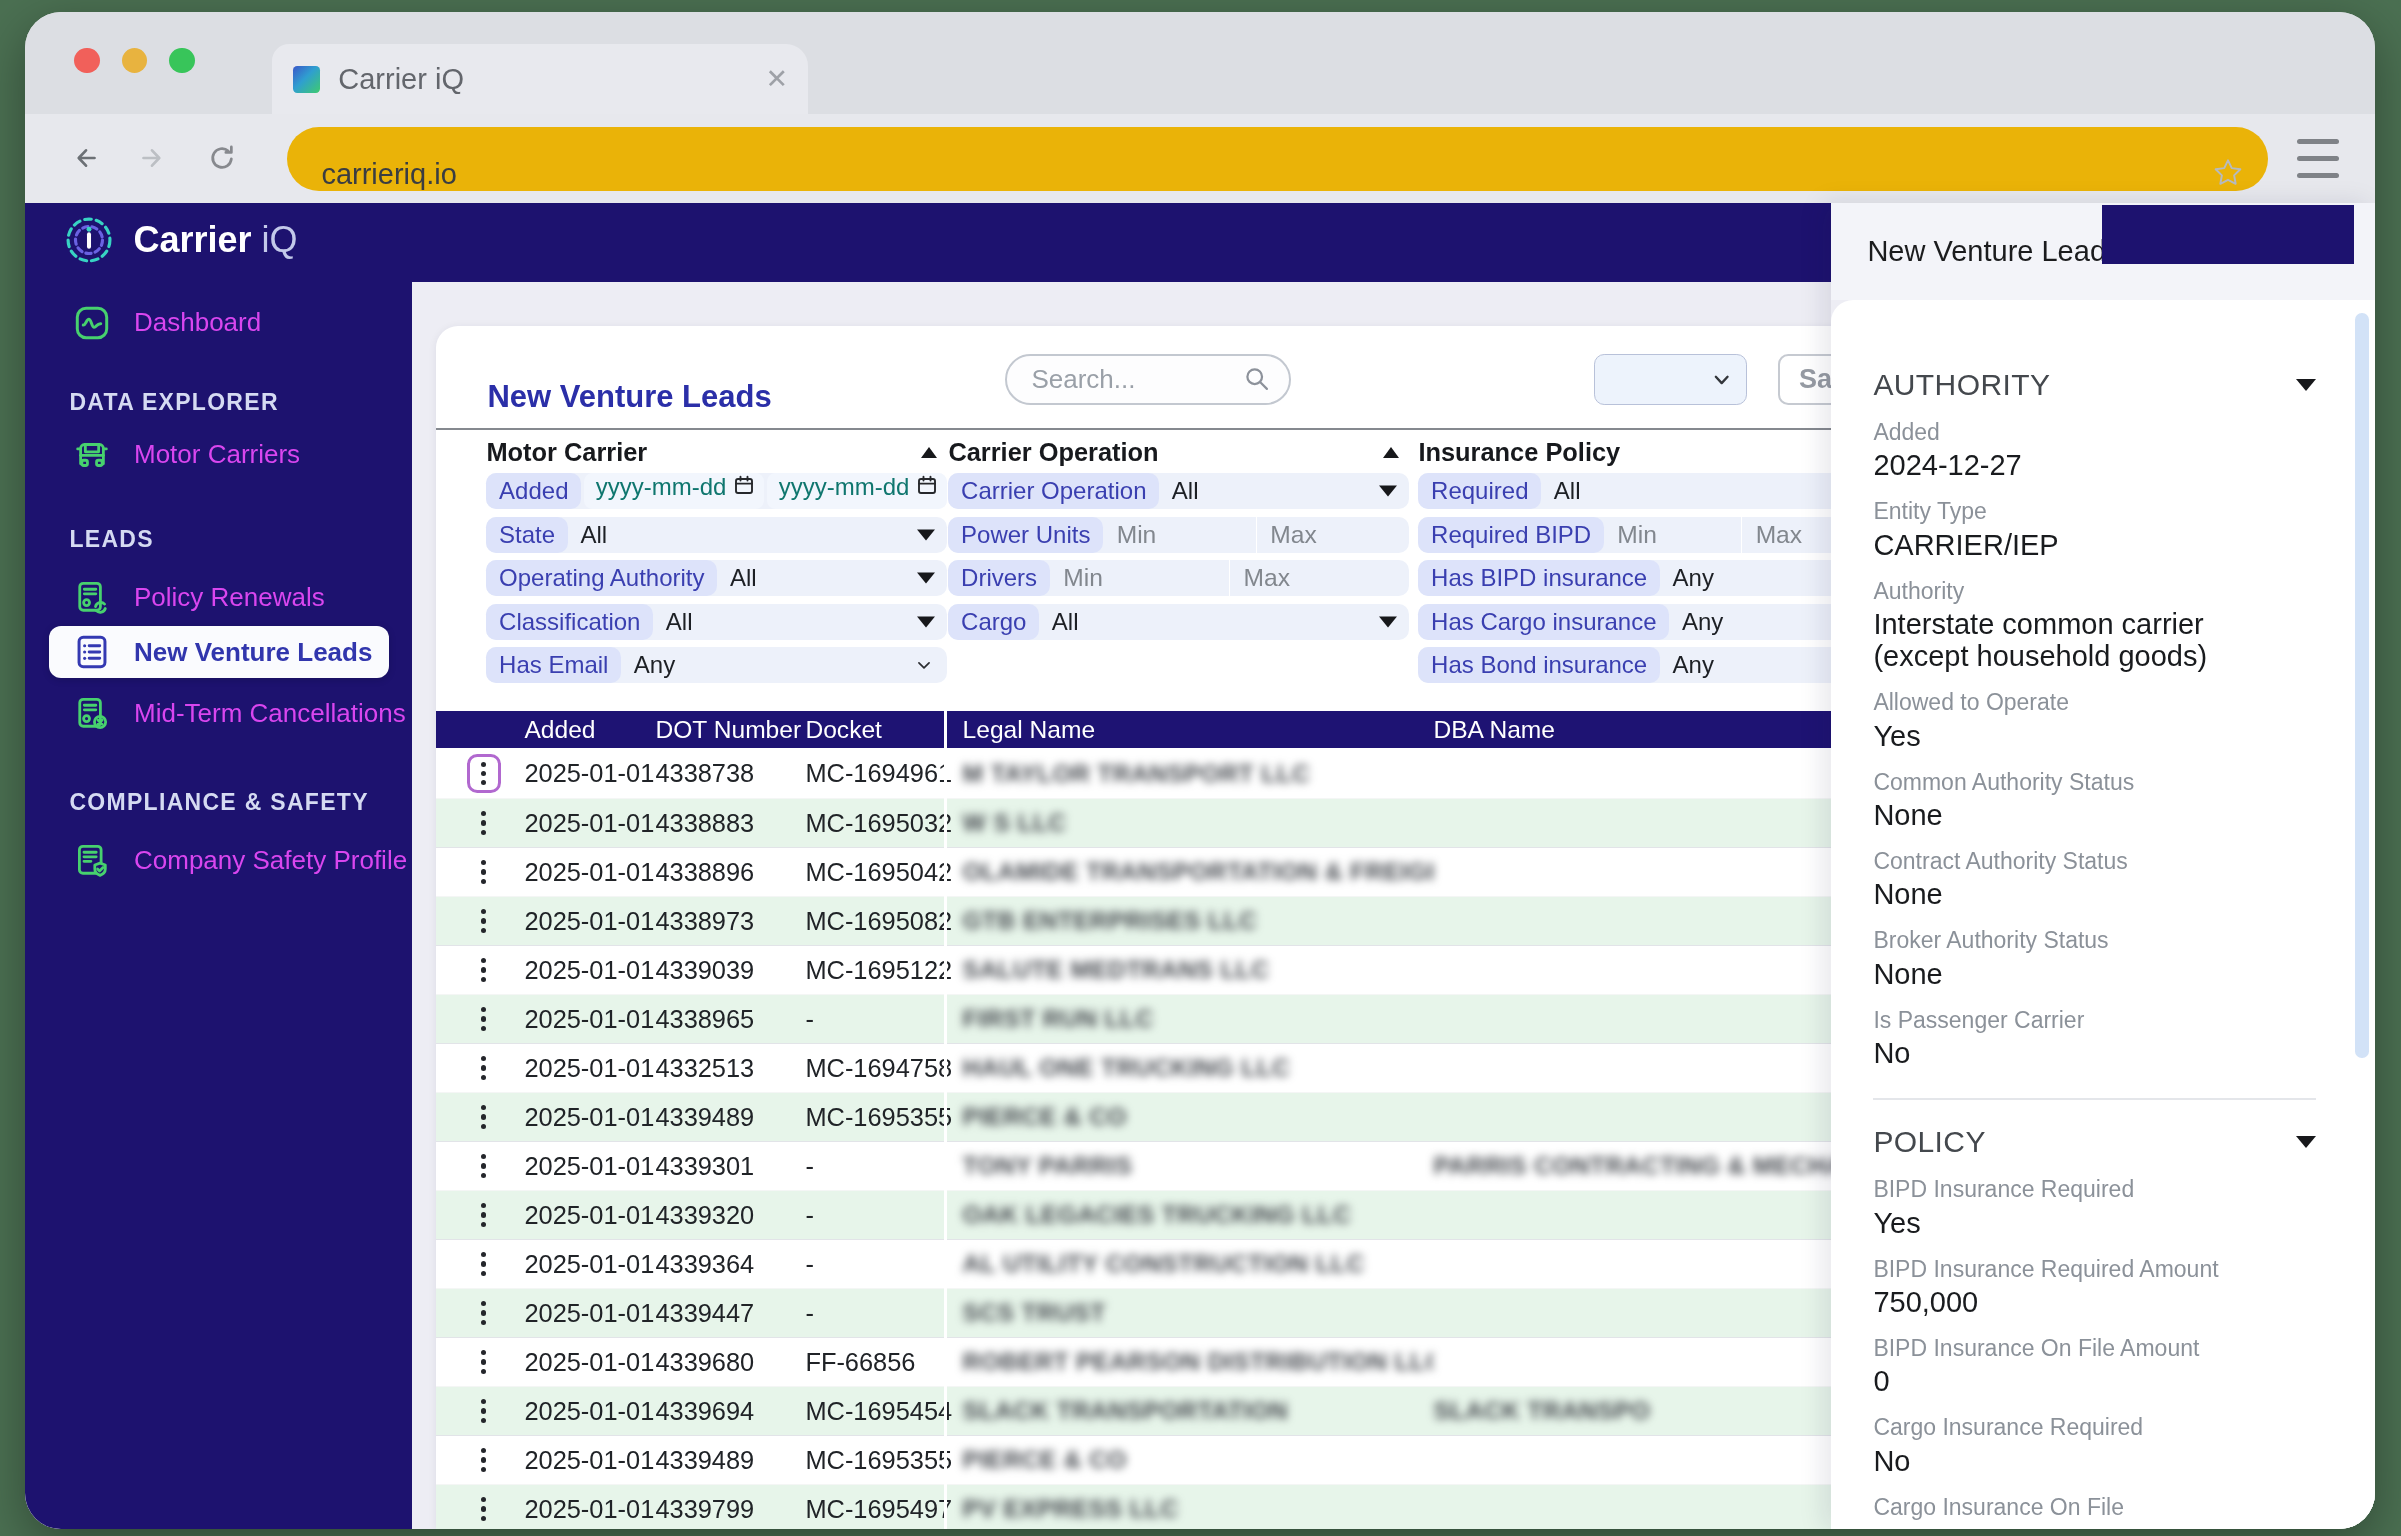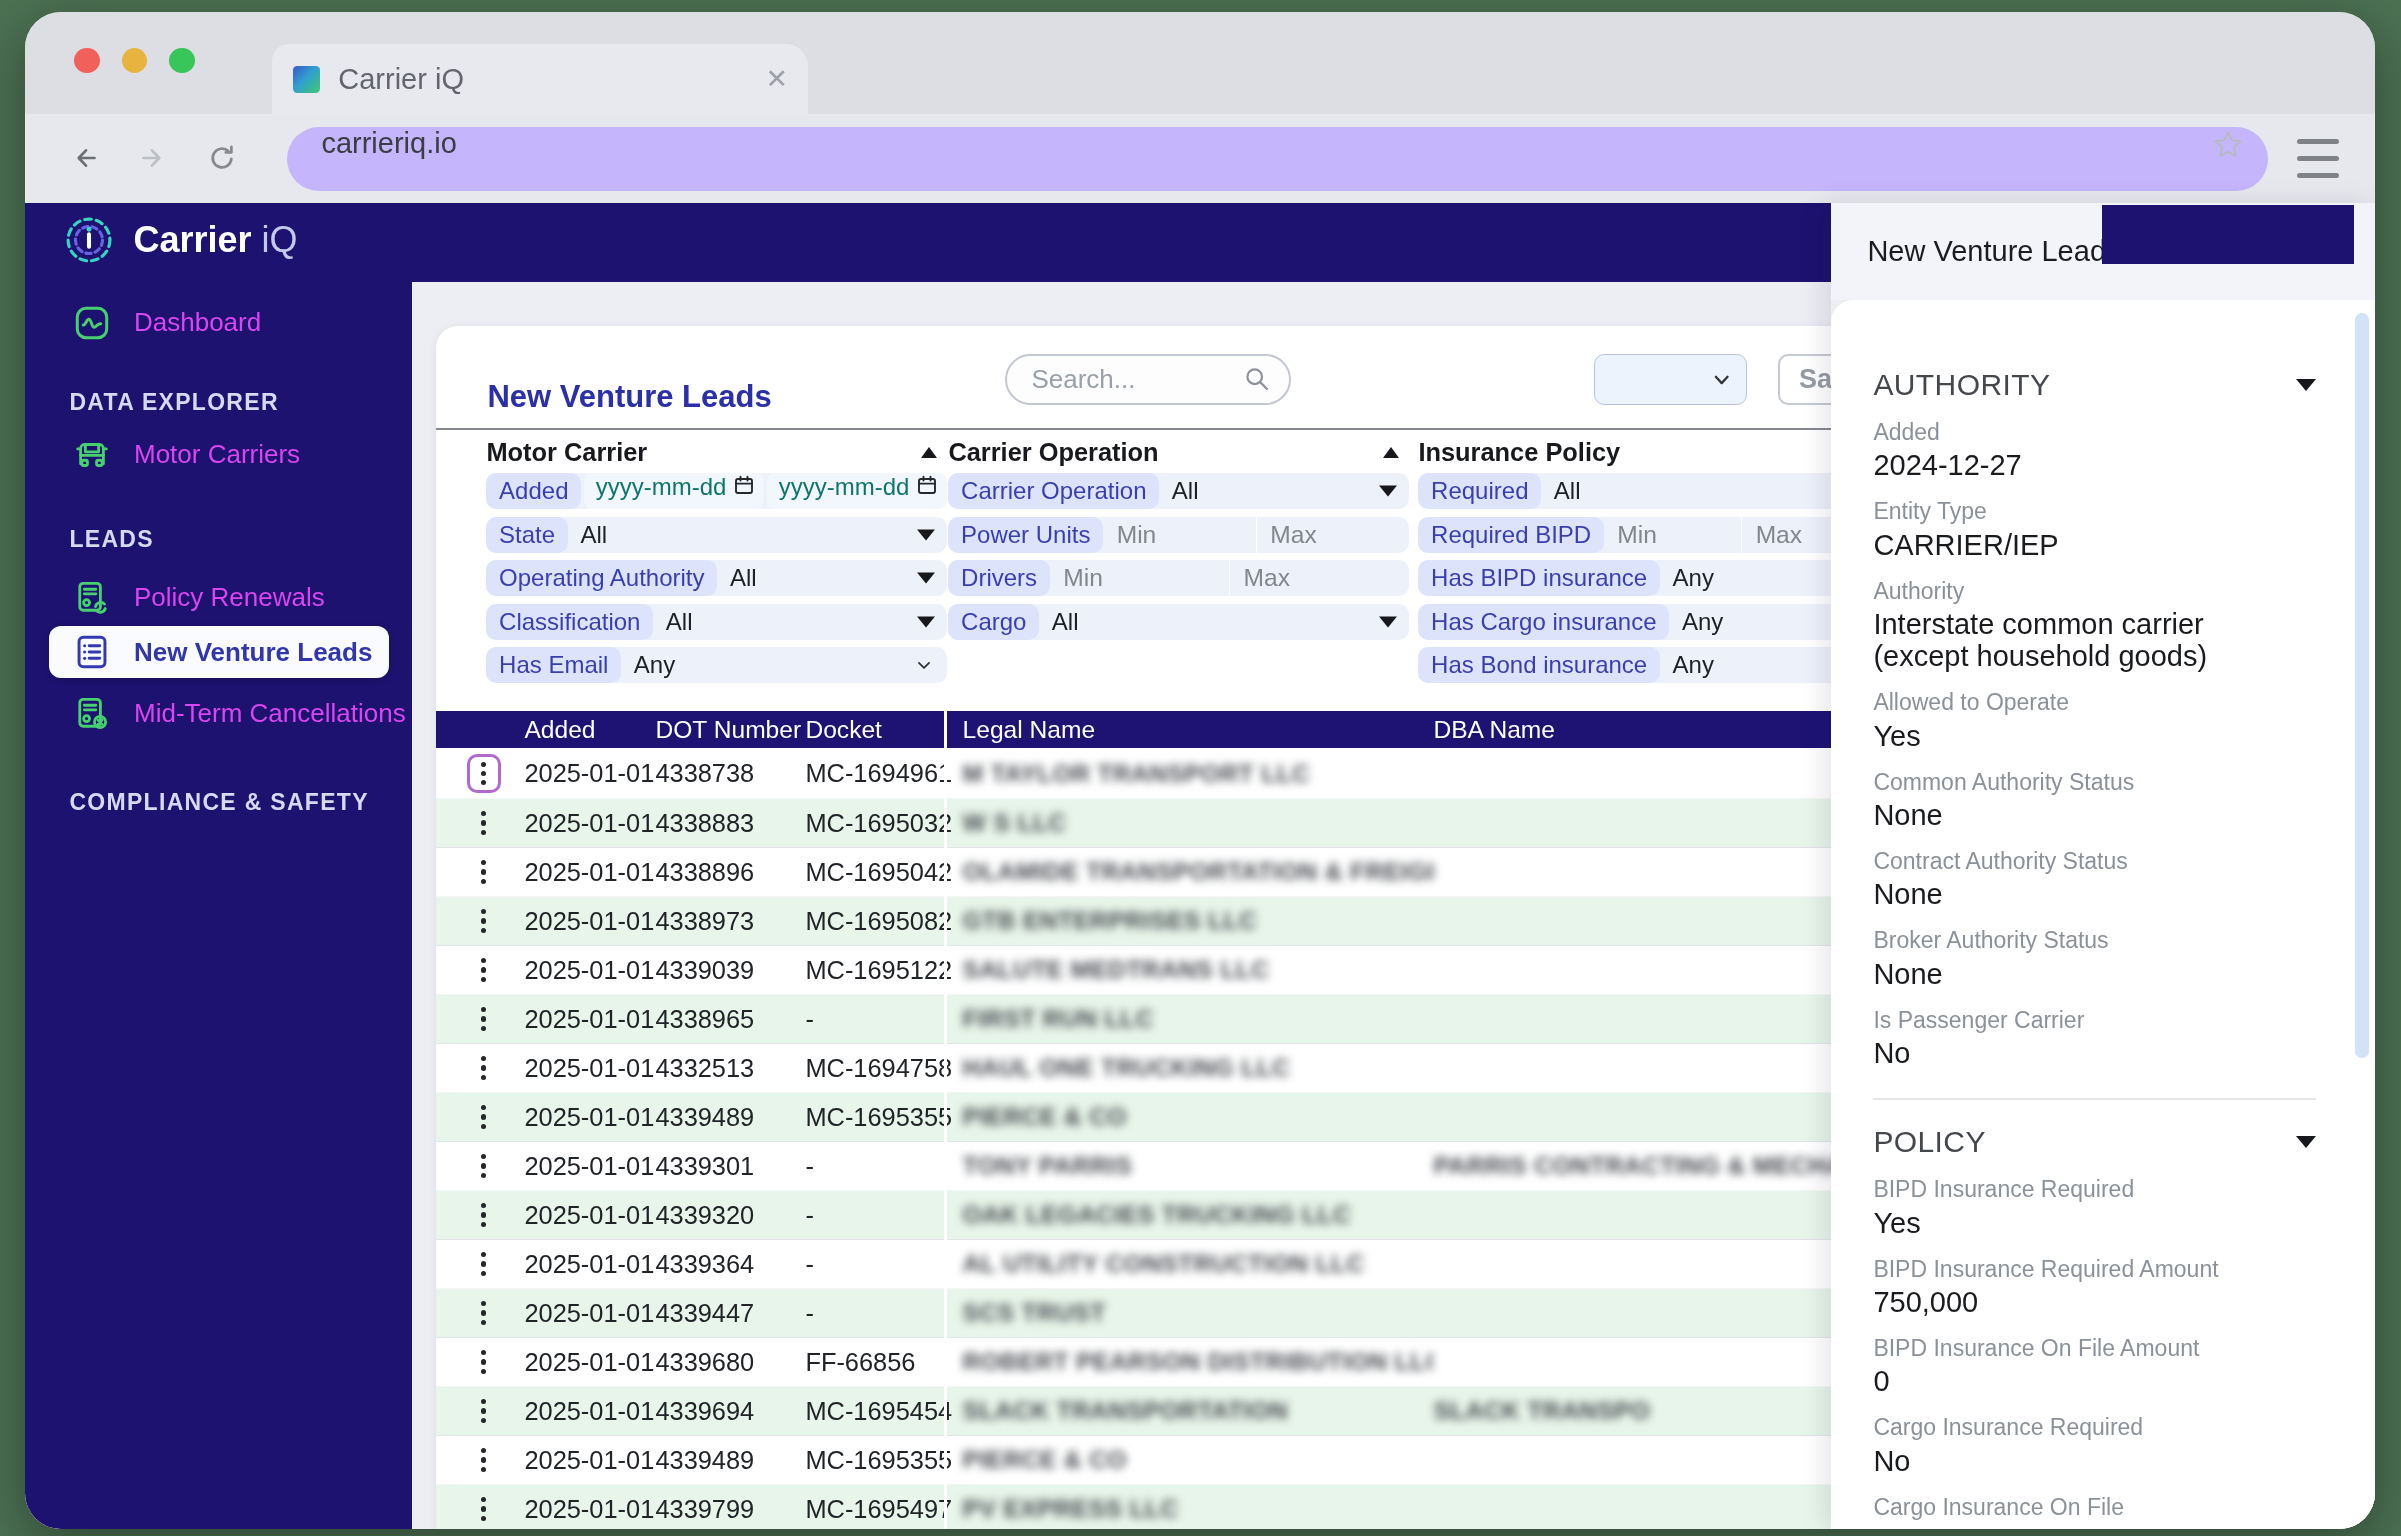--- a/index.html
+++ b/index.html
@@ -9,21 +9,21 @@
   .tabstrip{position:absolute;left:0;top:0;right:0;height:102px;background:#dcdee3;}
   .tl{width:25.4px;height:25.4px;border-radius:50%;display:inline-block;}
   .tl.red{background:#f1605a;} .tl.yellow{background:#e8b33f;} .tl.green{background:#38c55a;}
   .traffic{position:absolute;left:49px;top:36px;display:flex;gap:22px;}
   .tab{position:absolute;left:247px;top:32px;width:536px;height:70px;background:#e8e9ee;border-radius:17px 22px 0 0;display:flex;align-items:center;padding:0 20.3px;box-sizing:border-box;}
   .favicon{width:27px;height:27px;border-radius:4.2px;background:linear-gradient(135deg,#3a57c9 0%,#2f9fd0 45%,#3ecb6e 100%);flex:0 0 auto;}
   .tabtitle{margin-left:18.6px;font-size:29px;color:#63666c;white-space:nowrap;}
   .tabclose{margin-left:auto;font-size:27px;color:#9ea1a7;line-height:1;}
   .navbar{position:absolute;left:0;top:102px;right:0;height:89px;background:#e7e8ed;}
   .navicon{position:absolute;top:27px;width:34px;height:34px;}
-  .urlbar{position:absolute;left:262px;top:12.7px;width:1981px;height:64px;background:#c4b5fd;border-radius:32px;display:flex;align-items:flex-start;padding:0 22px 0 34px;box-sizing:border-box;}
+  .urlbar{position:absolute;left:262px;top:12.7px;width:1981px;height:64px;background:#eab308;border-radius:32px;display:flex;align-items:flex-end;padding:0 22px 0 34px;box-sizing:border-box;}
   .urltext{font-size:29px;color:#3a3d42;}
   .star{margin-left:auto;width:36px;height:36px;}
   .hamburger{position:absolute;right:36px;top:25.4px;width:42px;height:39px;display:flex;flex-direction:column;justify-content:space-between;}
   .hamburger i{display:block;height:5.1px;border-radius:2.5px;background:#7f8287;}
   
   .app{position:absolute;left:0;top:191px;right:0;bottom:0;background:#ededf4;}
   .topband{position:absolute;left:387px;top:0;right:0;height:79px;background:#1d126f;}
   
   .sidebar{position:absolute;left:0;top:0;width:387px;height:100%;background:#1d126f;}
   .brand{position:absolute;left:37px;top:10.2px;display:flex;align-items:center;gap:17px;}
@@ -233,20 +233,33 @@
                 <circle cx="16.6" cy="16.6" r="3.2"></circle>
                 <path d="M15.4 15.4l2.4 2.4M17.8 15.4l-2.4 2.4"></path>
               </g>
             </svg>
         </span>
         <span class="nlabel">Mid-Term Cancellations</span>
       </div>
 
       <div class="nav-section" style="top:586px;">COMPLIANCE &amp; SAFETY</div>
 
+      <div class="nav-item" style="top:633px;">
+        <span class="nicon">
+          <svg width="42" height="42" viewBox="0 0 24 24">
+              <g fill="none" stroke="#47d16e" stroke-width="1.6" stroke-linecap="round" stroke-linejoin="round">
+                <rect x="4.8" y="3.6" width="12.4" height="15.4" rx="2"></rect>
+                <path d="M7.4 7h7M7.4 9.6h7M7.4 12.2h4"></path>
+                <path d="M16.6 13.2l3 1.1v2.3c0 1.9-1.3 3-3 3.6-1.7-.6-3-1.7-3-3.6v-2.3z" fill="#1d126f"></path>
+                <path d="M15.2 16.6l1.1 1.1 2-2" stroke="#47d16e"></path>
+              </g>
+            </svg>
+        </span>
+        <span class="nlabel">Company Safety Profile</span>
+      </div>
     </aside>
 
     <main class="card">
       <h1 class="pagetitle">New Venture Leads</h1>
 
       <div class="searchpill">
         <span class="ph">Search...</span>
         <span>
           <svg width="30.5" height="30.5" viewBox="0 0 30 30">
               <g fill="none" stroke="#8d929b" stroke-width="2.2" stroke-linecap="round">

